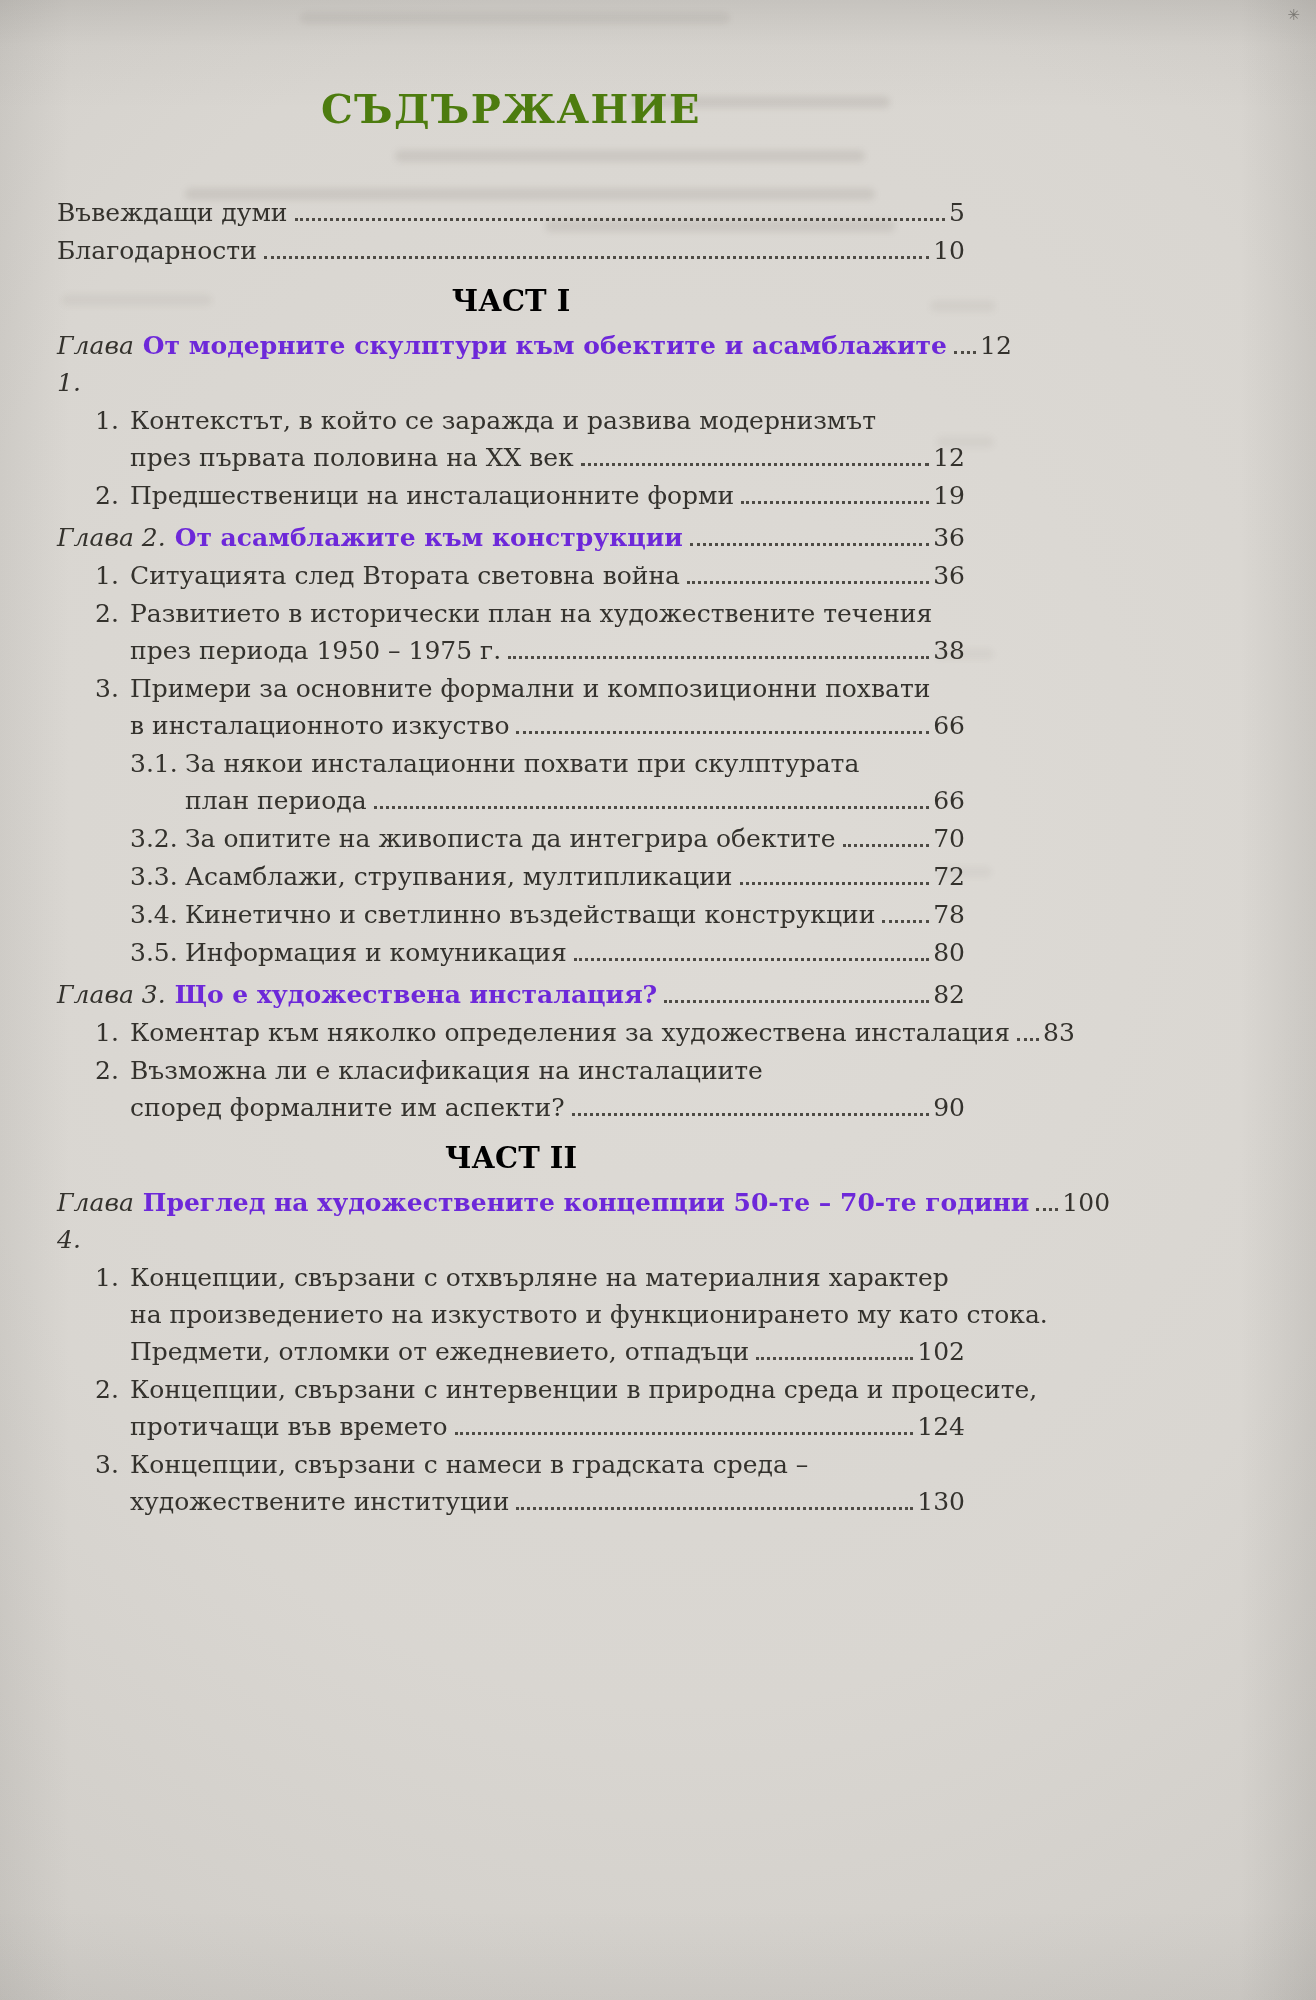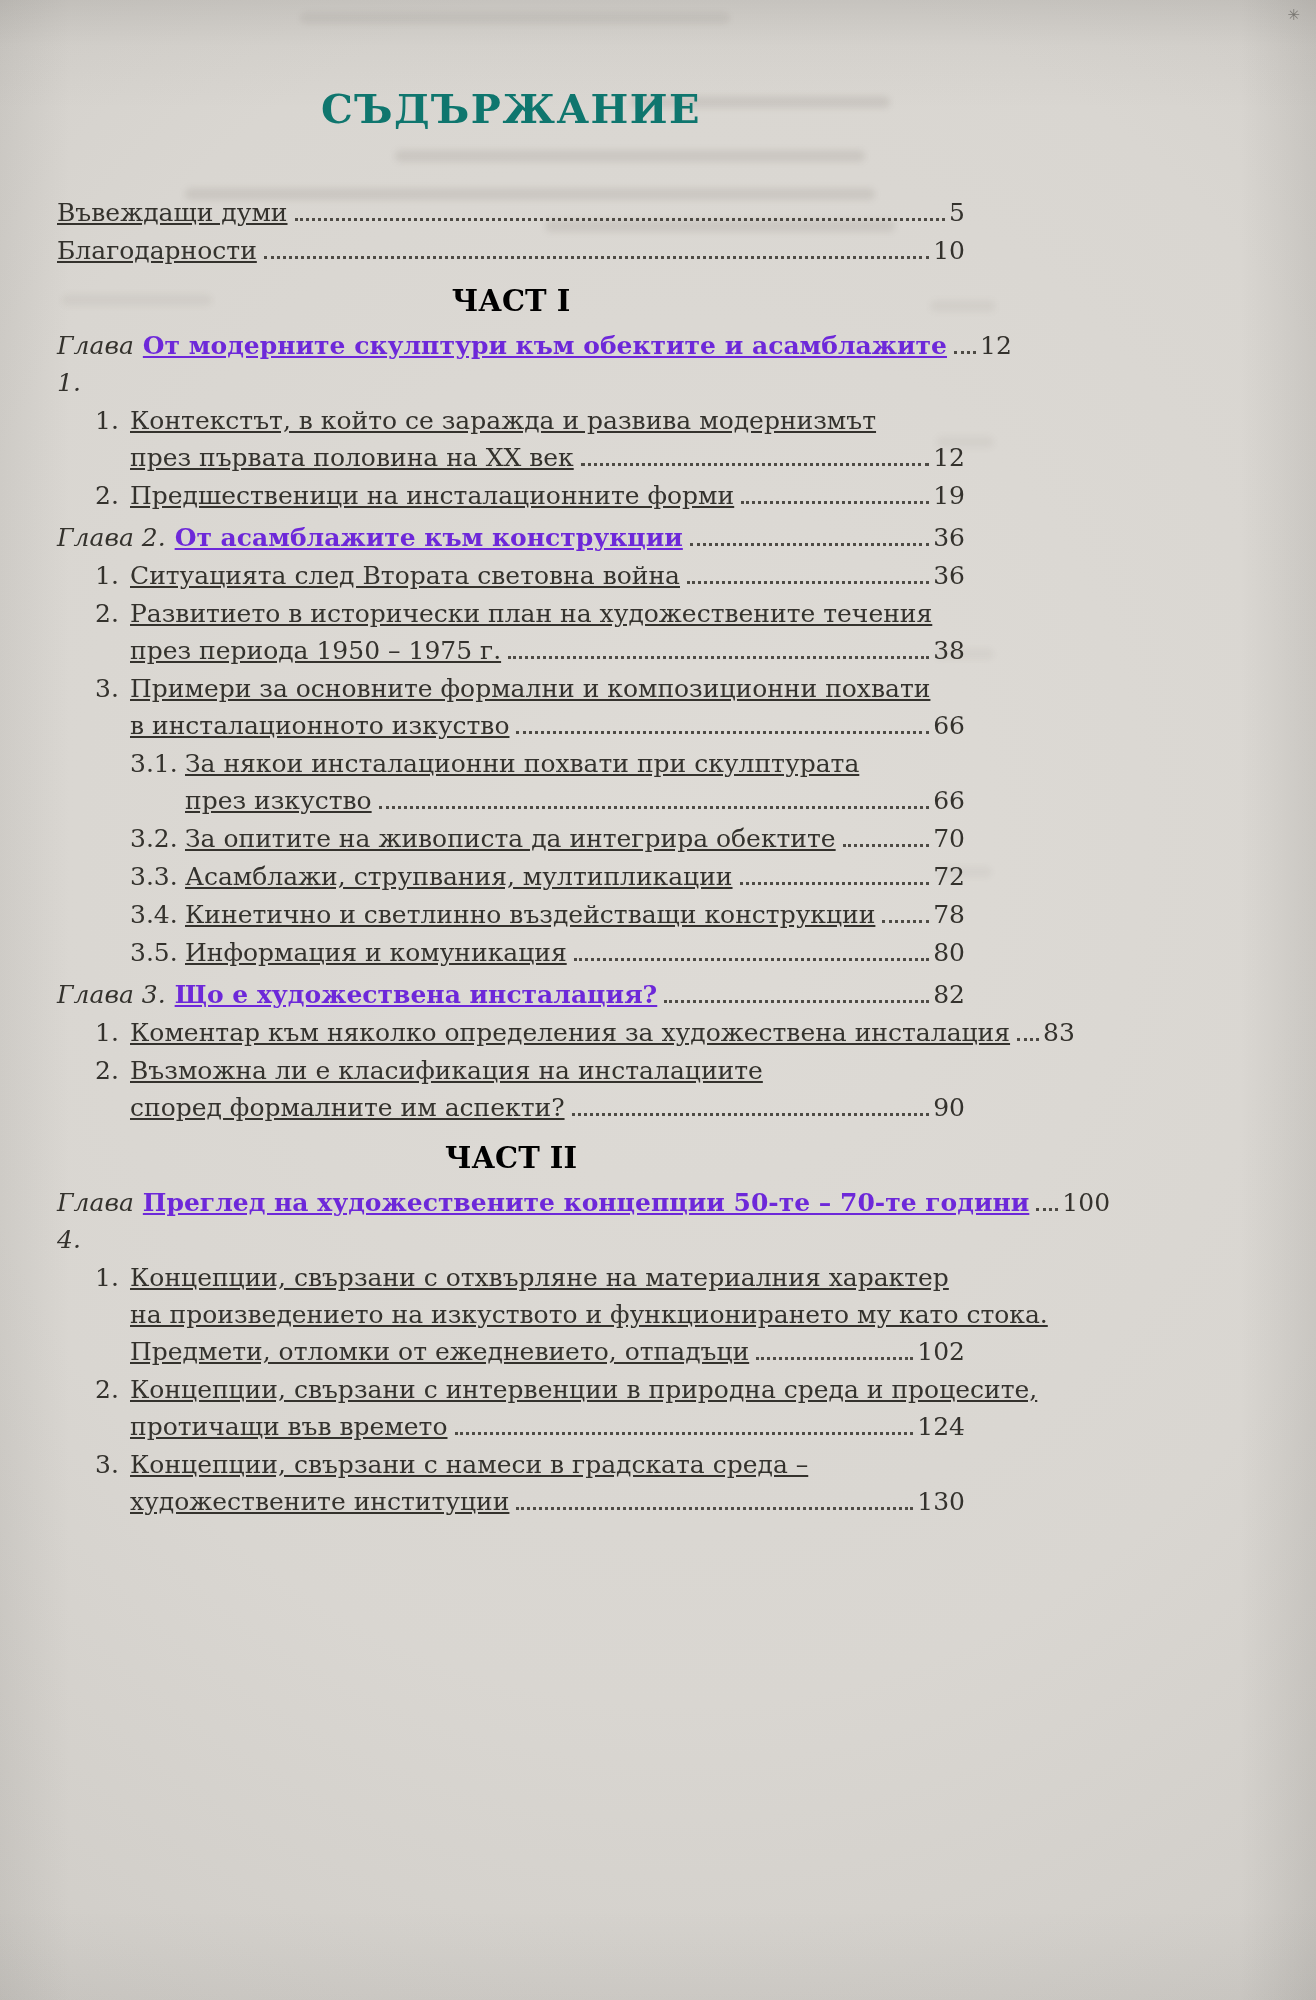--- a/index.html
+++ b/index.html
@@ -29,35 +29,35 @@
     font-size: 15px; color: rgba(62, 60, 55, 0.55);
   }
   .content {
     position: relative;
     width: 908px; margin-left: 57px; padding-top: 86px;
   }
   .title {
     margin: 0 0 62px 0;
     text-align: center;
     font-size: 40px; line-height: 46px; font-weight: bold;
-    letter-spacing: 1.5px; color: #0f766e;
+    letter-spacing: 1.5px; color: #4d7c0f;
   }
   .section-heading {
     text-align: center;
     font-size: 29px; line-height: 40px; font-weight: bold;
     margin: 12px 0 6px 0; color: #000000;
   }
   .entry { position: relative; font-size: 25px; line-height: 37px; margin: 1px 0; }
   .entry.chapter { margin-top: 5px; }
   .entry.level-1 { padding-left: 73px; }
   .entry.level-1 > .line > .prefix { position: absolute; left: 38px; }
   .entry.level-2 { padding-left: 128px; }
   .entry.level-2 > .line > .prefix { position: absolute; left: 73px; }
   .line { display: flex; align-items: baseline; }
-  .text { flex: 0 0 auto; white-space: nowrap; text-decoration: underline; }
+  .text { flex: 0 0 auto; white-space: nowrap; }
   .bold { font-weight: bold; color: #6d28d9; }
   .italic { font-style: italic; margin-right: 9px; }
   .dots {
     flex: 1 1 auto; min-width: 22px; height: 0;
     margin: 0 4px 3px 7px;
     border-bottom: 3px dotted #4e4b45;
   }
   .pg { flex: 0 0 auto; }
 </style>
 </head>
@@ -160,21 +160,21 @@
           <span class="dots"></span>
           <span class="pg">66</span>
         </div>
       </div>
       <div class="entry level-2">
         <div class="line">
           <span class="prefix">3.1.</span>
           <span class="text">За някои инсталационни похвати при скулптурата</span>
         </div>
         <div class="line">
-          <span class="text">през изкуство</span>
+          <span class="text">план периода</span>
           <span class="dots"></span>
           <span class="pg">66</span>
         </div>
       </div>
       <div class="entry level-2">
         <div class="line">
           <span class="prefix">3.2.</span>
           <span class="text">За опитите на живописта да интегрира обектите</span>
           <span class="dots"></span>
           <span class="pg">70</span>

